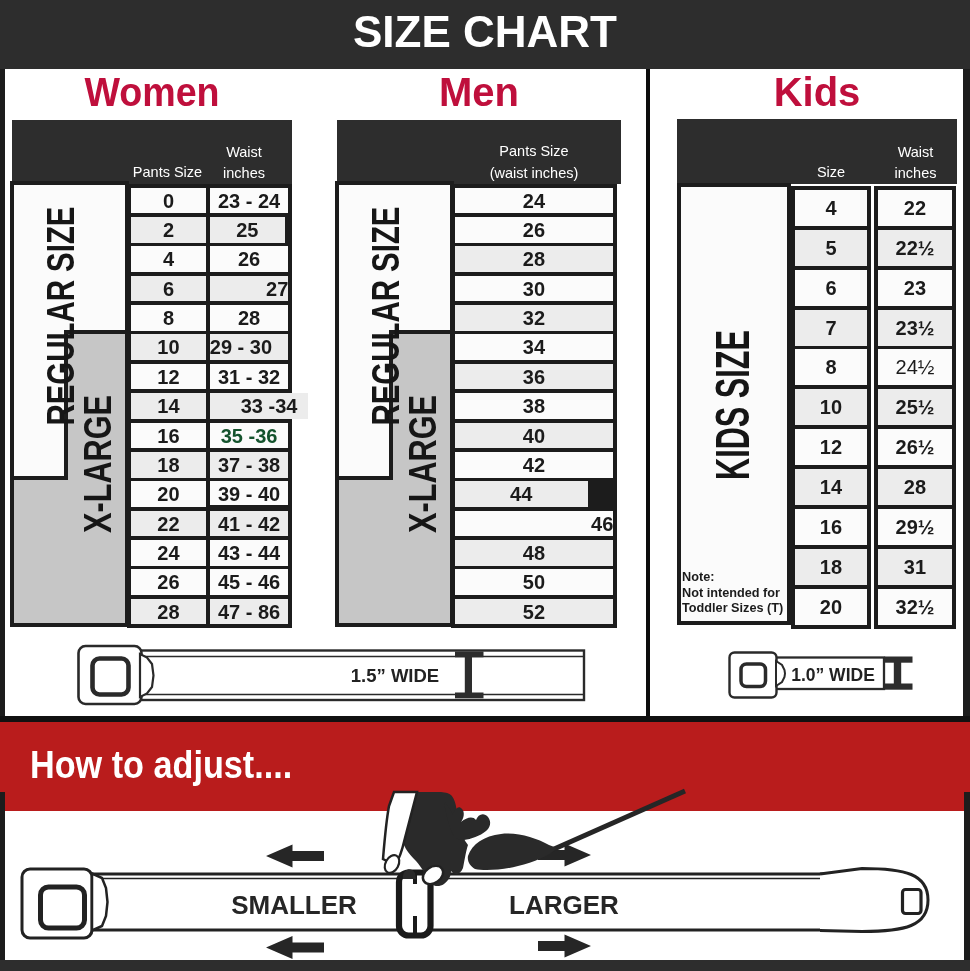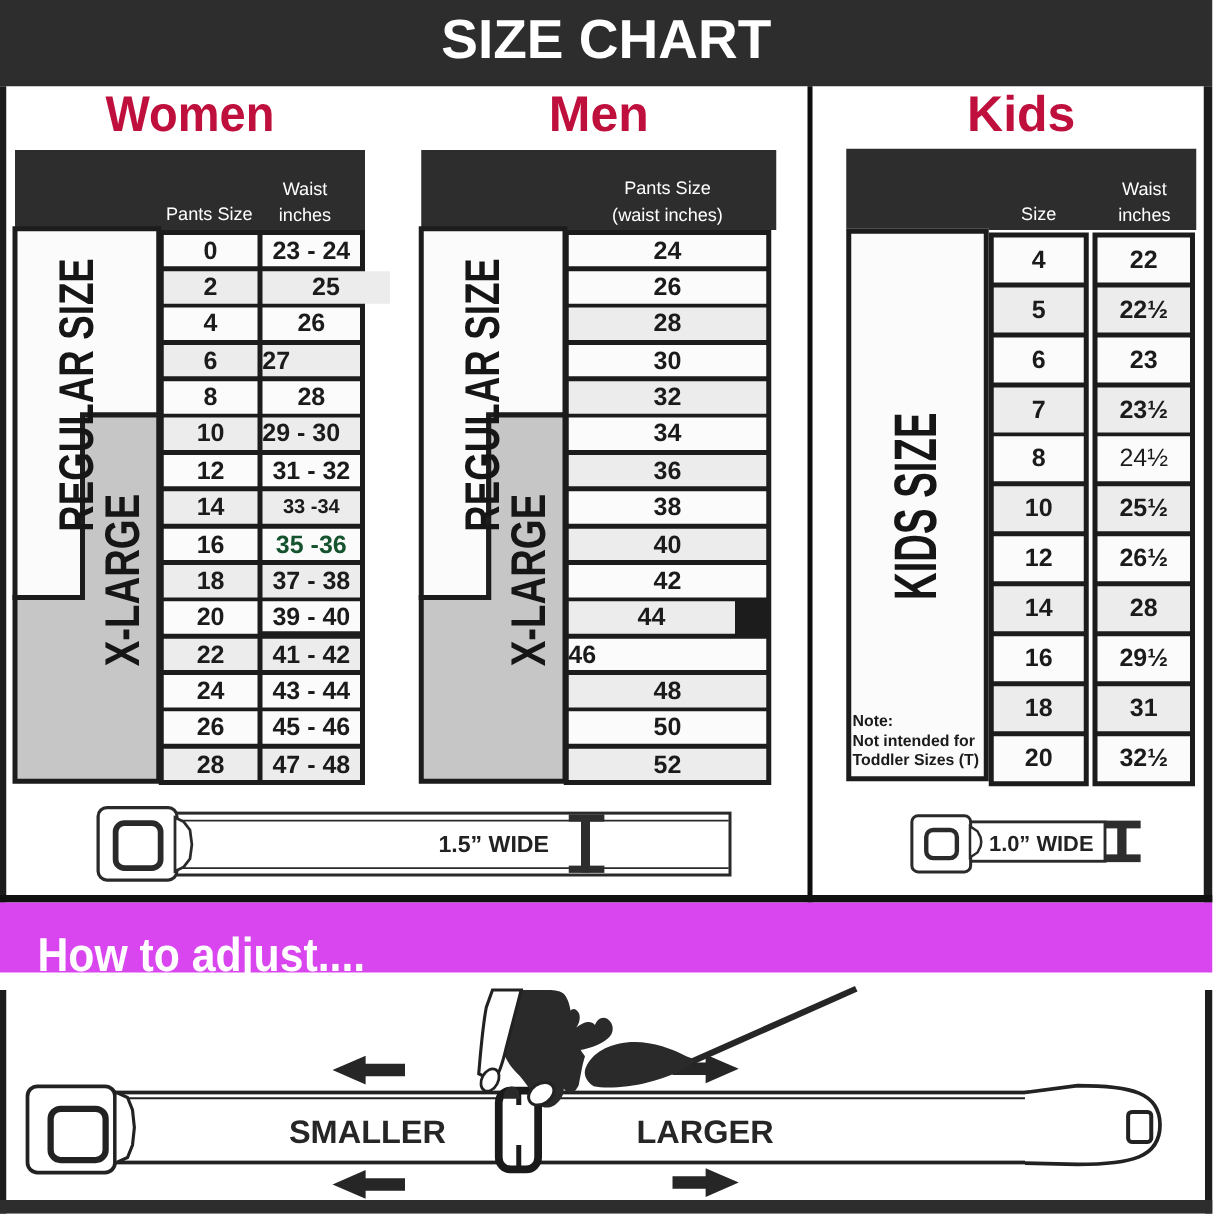--- a/index.html
+++ b/index.html
@@ -5,76 +5,76 @@
 .abs{position:absolute;}
 </style></head><body>
 <div class="abs" style="left:0px;top:0px;width:970px;height:69px;background:#2d2d2d;color:#fff;font-size:44px;font-weight:bold;line-height:63px;text-align:center;">SIZE CHART</div>
 <div class="abs" style="left:12px;top:68px;width:280px;height:48px;color:#bf0f3c;font-size:40px;font-weight:bold;line-height:48px;text-align:center;transform:scaleX(0.94);">Women</div>
 <div class="abs" style="left:337px;top:68px;width:284px;height:48px;color:#bf0f3c;font-size:40px;font-weight:bold;line-height:48px;text-align:center;">Men</div>
 <div class="abs" style="left:677px;top:68px;width:280px;height:48px;color:#bf0f3c;font-size:40px;font-weight:bold;line-height:48px;text-align:center;">Kids</div>
 <div class="abs" style="left:0px;top:69px;width:5px;height:653px;background:#1c1c1c;"></div>
 <div class="abs" style="left:963px;top:69px;width:7px;height:653px;background:#1c1c1c;"></div>
 <div class="abs" style="left:646px;top:69px;width:4px;height:653px;background:#0d0d0d;"></div>
 <div class="abs" style="left:0px;top:716px;width:970px;height:6px;background:#111;"></div>
-<div class="abs" style="left:0px;top:722px;width:940px;height:56px;background:#d946ef;color:#fff;font-size:38px;font-weight:bold;line-height:87px;padding-left:30px;transform-origin:0 50%;"><span style="display:inline-block;transform:scaleX(0.9);transform-origin:0 0;">How to adjust....</span></div>
+<div class="abs" style="left:0px;top:722px;width:940px;height:89px;background:#b91c1c;color:#fff;font-size:38px;font-weight:bold;line-height:87px;padding-left:30px;transform-origin:0 50%;"><span style="display:inline-block;transform:scaleX(0.9);transform-origin:0 0;">How to adjust....</span></div>
 <div class="abs" style="left:0px;top:792px;width:5px;height:179px;background:#1c1c1c;"></div>
 <div class="abs" style="left:964px;top:792px;width:6px;height:179px;background:#1c1c1c;"></div>
 <div class="abs" style="left:0px;top:960px;width:970px;height:11px;background:#2d2d2d;"></div>
 <div class="abs" style="left:12px;top:120px;width:280px;height:64px;background:#2d2d2d;"></div>
 <div class="abs" style="left:127px;top:163px;width:81px;height:18px;color:#fff;font-size:14.5px;text-align:center;line-height:18px;">Pants Size</div>
 <div class="abs" style="left:196px;top:142px;width:96px;height:42px;color:#fff;font-size:14.5px;text-align:center;line-height:21px;">Waist<br>inches</div>
 <div class="abs" style="left:337px;top:120px;width:284px;height:64px;background:#2d2d2d;"></div>
 <div class="abs" style="left:454px;top:140px;width:160px;height:44px;color:#fff;font-size:14.5px;text-align:center;line-height:22px;">Pants Size<br>(waist inches)</div>
 <div class="abs" style="left:677px;top:119px;width:280px;height:65px;background:#2d2d2d;"></div>
 <div class="abs" style="left:791px;top:163px;width:80px;height:18px;color:#fff;font-size:14.5px;text-align:center;line-height:18px;">Size</div>
 <div class="abs" style="left:875px;top:142px;width:81px;height:42px;color:#fff;font-size:14.5px;text-align:center;line-height:21px;">Waist<br>inches</div>
 <div class="abs" style="left:127px;top:184px;width:165px;height:443.9px;background:#1c1c1c;"></div>
 <div class="abs" style="left:130.7px;top:187.7px;width:75.5px;height:25.65px;background:#fbfbfb;color:#1b1b1b;font-size:20px;font-weight:bold;text-align:center;line-height:26.65px;">0</div>
 <div class="abs" style="left:209.8px;top:187.7px;width:78.5px;height:25.65px;background:#fbfbfb;color:#1b1b1b;font-size:20px;font-weight:bold;text-align:center;line-height:26.65px;">23 - 24</div>
 <div class="abs" style="left:130.7px;top:217.0px;width:75.5px;height:25.65px;background:#ececec;color:#1b1b1b;font-size:20px;font-weight:bold;text-align:center;line-height:26.65px;">2</div>
-<div class="abs" style="left:209.8px;top:217.0px;width:102px;height:25.65px;background:#ececec;color:#1b1b1b;font-size:20px;font-weight:bold;text-align:center;line-height:26.65px;">25</div>
+<div class="abs" style="left:209.8px;top:217.0px;width:75px;height:25.65px;background:#ececec;color:#1b1b1b;font-size:20px;font-weight:bold;text-align:center;line-height:26.65px;">25</div>
 <div class="abs" style="left:130.7px;top:246.4px;width:75.5px;height:25.65px;background:#fbfbfb;color:#1b1b1b;font-size:20px;font-weight:bold;text-align:center;line-height:26.65px;">4</div>
 <div class="abs" style="left:209.8px;top:246.4px;width:78.5px;height:25.65px;background:#fbfbfb;color:#1b1b1b;font-size:20px;font-weight:bold;text-align:center;line-height:26.65px;">26</div>
 <div class="abs" style="left:130.7px;top:275.8px;width:75.5px;height:25.65px;background:#ececec;color:#1b1b1b;font-size:20px;font-weight:bold;text-align:center;line-height:26.65px;">6</div>
-<div class="abs" style="left:209.8px;top:275.8px;width:78.5px;height:25.65px;background:#ececec;color:#1b1b1b;font-size:20px;font-weight:bold;text-align:left;line-height:26.65px;">27</div>
+<div class="abs" style="left:209.8px;top:275.8px;width:78.5px;height:25.65px;background:#ececec;color:#1b1b1b;font-size:20px;font-weight:bold;text-align:right;line-height:26.65px;">27</div>
 <div class="abs" style="left:130.7px;top:305.1px;width:75.5px;height:25.65px;background:#fbfbfb;color:#1b1b1b;font-size:20px;font-weight:bold;text-align:center;line-height:26.65px;">8</div>
 <div class="abs" style="left:209.8px;top:305.1px;width:78.5px;height:25.65px;background:#fbfbfb;color:#1b1b1b;font-size:20px;font-weight:bold;text-align:center;line-height:26.65px;">28</div>
 <div class="abs" style="left:130.7px;top:334.4px;width:75.5px;height:25.65px;background:#ececec;color:#1b1b1b;font-size:20px;font-weight:bold;text-align:center;line-height:26.65px;">10</div>
 <div class="abs" style="left:209.8px;top:334.4px;width:78.5px;height:25.65px;background:#ececec;color:#1b1b1b;font-size:20px;font-weight:bold;text-align:left;line-height:26.65px;">29 - 30</div>
 <div class="abs" style="left:130.7px;top:363.8px;width:75.5px;height:25.65px;background:#fbfbfb;color:#1b1b1b;font-size:20px;font-weight:bold;text-align:center;line-height:26.65px;">12</div>
 <div class="abs" style="left:209.8px;top:363.8px;width:78.5px;height:25.65px;background:#fbfbfb;color:#1b1b1b;font-size:20px;font-weight:bold;text-align:center;line-height:26.65px;">31 - 32</div>
 <div class="abs" style="left:130.7px;top:393.1px;width:75.5px;height:25.65px;background:#ececec;color:#1b1b1b;font-size:20px;font-weight:bold;text-align:center;line-height:26.65px;">14</div>
-<div class="abs" style="left:209.8px;top:393.1px;width:78.5px;height:25.65px;background:#ececec;color:#1b1b1b;font-size:16px;font-weight:bold;text-align:center;line-height:26.65px;">33 -34</div>
+<div class="abs" style="left:209.8px;top:393.1px;width:78.5px;height:25.65px;background:#ececec;color:#1b1b1b;font-size:20px;font-weight:bold;text-align:center;line-height:26.65px;padding-left:20px;">33 -34</div>
 <div class="abs" style="left:130.7px;top:422.5px;width:75.5px;height:25.65px;background:#fbfbfb;color:#1b1b1b;font-size:20px;font-weight:bold;text-align:center;line-height:26.65px;">16</div>
 <div class="abs" style="left:209.8px;top:422.5px;width:78.5px;height:25.65px;background:#fbfbfb;color:#14532d;font-size:20px;font-weight:bold;text-align:center;line-height:26.65px;">35 -36</div>
 <div class="abs" style="left:130.7px;top:451.9px;width:75.5px;height:25.65px;background:#ececec;color:#1b1b1b;font-size:20px;font-weight:bold;text-align:center;line-height:26.65px;">18</div>
 <div class="abs" style="left:209.8px;top:451.9px;width:78.5px;height:25.65px;background:#ececec;color:#1b1b1b;font-size:20px;font-weight:bold;text-align:center;line-height:26.65px;">37 - 38</div>
 <div class="abs" style="left:130.7px;top:481.2px;width:75.5px;height:25.65px;background:#fbfbfb;color:#1b1b1b;font-size:20px;font-weight:bold;text-align:center;line-height:26.65px;">20</div>
 <div class="abs" style="left:209.8px;top:481.2px;width:78.5px;height:24px;background:#fbfbfb;color:#1b1b1b;font-size:20px;font-weight:bold;text-align:center;line-height:26.65px;">39 - 40</div>
 <div class="abs" style="left:130.7px;top:510.6px;width:75.5px;height:25.65px;background:#ececec;color:#1b1b1b;font-size:20px;font-weight:bold;text-align:center;line-height:26.65px;">22</div>
 <div class="abs" style="left:209.8px;top:510.6px;width:78.5px;height:25.65px;background:#ececec;color:#1b1b1b;font-size:20px;font-weight:bold;text-align:center;line-height:26.65px;">41 - 42</div>
 <div class="abs" style="left:130.7px;top:539.9px;width:75.5px;height:25.65px;background:#fbfbfb;color:#1b1b1b;font-size:20px;font-weight:bold;text-align:center;line-height:26.65px;">24</div>
 <div class="abs" style="left:209.8px;top:539.9px;width:78.5px;height:25.65px;background:#fbfbfb;color:#1b1b1b;font-size:20px;font-weight:bold;text-align:center;line-height:26.65px;">43 - 44</div>
 <div class="abs" style="left:130.7px;top:569.2px;width:75.5px;height:25.65px;background:#fbfbfb;color:#1b1b1b;font-size:20px;font-weight:bold;text-align:center;line-height:26.65px;">26</div>
 <div class="abs" style="left:209.8px;top:569.2px;width:78.5px;height:25.65px;background:#fbfbfb;color:#1b1b1b;font-size:20px;font-weight:bold;text-align:center;line-height:26.65px;">45 - 46</div>
 <div class="abs" style="left:130.7px;top:598.6px;width:75.5px;height:25.65px;background:#ececec;color:#1b1b1b;font-size:20px;font-weight:bold;text-align:center;line-height:26.65px;">28</div>
-<div class="abs" style="left:209.8px;top:598.6px;width:78.5px;height:25.65px;background:#ececec;color:#1b1b1b;font-size:20px;font-weight:bold;text-align:center;line-height:26.65px;">47 - 48</div>
+<div class="abs" style="left:209.8px;top:598.6px;width:78.5px;height:25.65px;background:#ececec;color:#1b1b1b;font-size:20px;font-weight:bold;text-align:center;line-height:26.65px;">47 - 86</div>
 <div class="abs" style="left:451px;top:184px;width:166px;height:443.9px;background:#1c1c1c;"></div>
 <div class="abs" style="left:454.7px;top:187.7px;width:158.6px;height:25.65px;background:#fbfbfb;color:#1b1b1b;font-size:20px;font-weight:bold;text-align:center;line-height:26.65px;">24</div>
 <div class="abs" style="left:454.7px;top:217.0px;width:158.6px;height:25.65px;background:#fbfbfb;color:#1b1b1b;font-size:20px;font-weight:bold;text-align:center;line-height:26.65px;">26</div>
 <div class="abs" style="left:454.7px;top:246.4px;width:158.6px;height:25.65px;background:#ececec;color:#1b1b1b;font-size:20px;font-weight:bold;text-align:center;line-height:26.65px;">28</div>
 <div class="abs" style="left:454.7px;top:275.8px;width:158.6px;height:25.65px;background:#fbfbfb;color:#1b1b1b;font-size:20px;font-weight:bold;text-align:center;line-height:26.65px;">30</div>
 <div class="abs" style="left:454.7px;top:305.1px;width:158.6px;height:25.65px;background:#ececec;color:#1b1b1b;font-size:20px;font-weight:bold;text-align:center;line-height:26.65px;">32</div>
 <div class="abs" style="left:454.7px;top:334.4px;width:158.6px;height:25.65px;background:#fbfbfb;color:#1b1b1b;font-size:20px;font-weight:bold;text-align:center;line-height:26.65px;">34</div>
 <div class="abs" style="left:454.7px;top:363.8px;width:158.6px;height:25.65px;background:#ececec;color:#1b1b1b;font-size:20px;font-weight:bold;text-align:center;line-height:26.65px;">36</div>
 <div class="abs" style="left:454.7px;top:393.1px;width:158.6px;height:25.65px;background:#fbfbfb;color:#1b1b1b;font-size:20px;font-weight:bold;text-align:center;line-height:26.65px;">38</div>
 <div class="abs" style="left:454.7px;top:422.5px;width:158.6px;height:25.65px;background:#ececec;color:#1b1b1b;font-size:20px;font-weight:bold;text-align:center;line-height:26.65px;">40</div>
 <div class="abs" style="left:454.7px;top:451.9px;width:158.6px;height:25.65px;background:#fbfbfb;color:#1b1b1b;font-size:20px;font-weight:bold;text-align:center;line-height:26.65px;">42</div>
 <div class="abs" style="left:454.7px;top:481.2px;width:133px;height:25.65px;background:#ececec;color:#1b1b1b;font-size:20px;font-weight:bold;text-align:center;line-height:26.65px;">44</div>
-<div class="abs" style="left:454.7px;top:510.6px;width:158.6px;height:25.65px;background:#fbfbfb;color:#1b1b1b;font-size:20px;font-weight:bold;text-align:left;line-height:26.65px;">46</div>
+<div class="abs" style="left:454.7px;top:510.6px;width:158.6px;height:25.65px;background:#fbfbfb;color:#1b1b1b;font-size:20px;font-weight:bold;text-align:right;line-height:26.65px;">46</div>
 <div class="abs" style="left:454.7px;top:539.9px;width:158.6px;height:25.65px;background:#ececec;color:#1b1b1b;font-size:20px;font-weight:bold;text-align:center;line-height:26.65px;">48</div>
 <div class="abs" style="left:454.7px;top:569.2px;width:158.6px;height:25.65px;background:#fbfbfb;color:#1b1b1b;font-size:20px;font-weight:bold;text-align:center;line-height:26.65px;">50</div>
 <div class="abs" style="left:454.7px;top:598.6px;width:158.6px;height:25.65px;background:#ececec;color:#1b1b1b;font-size:20px;font-weight:bold;text-align:center;line-height:26.65px;">52</div>
 <div class="abs" style="left:791px;top:186px;width:80px;height:442.7px;background:#1c1c1c;"></div>
 <div class="abs" style="left:794.8px;top:189.8px;width:72.4px;height:36.1px;background:#fbfbfb;color:#1b1b1b;font-size:20px;font-weight:bold;text-align:center;line-height:37.1px;">4</div>
 <div class="abs" style="left:794.8px;top:229.7px;width:72.4px;height:36.1px;background:#ececec;color:#1b1b1b;font-size:20px;font-weight:bold;text-align:center;line-height:37.1px;">5</div>
 <div class="abs" style="left:794.8px;top:269.6px;width:72.4px;height:36.1px;background:#fbfbfb;color:#1b1b1b;font-size:20px;font-weight:bold;text-align:center;line-height:37.1px;">6</div>
 <div class="abs" style="left:794.8px;top:309.5px;width:72.4px;height:36.1px;background:#ececec;color:#1b1b1b;font-size:20px;font-weight:bold;text-align:center;line-height:37.1px;">7</div>
 <div class="abs" style="left:794.8px;top:349.4px;width:72.4px;height:36.1px;background:#fbfbfb;color:#1b1b1b;font-size:20px;font-weight:bold;text-align:center;line-height:37.1px;">8</div>
 <div class="abs" style="left:794.8px;top:389.3px;width:72.4px;height:36.1px;background:#ececec;color:#1b1b1b;font-size:20px;font-weight:bold;text-align:center;line-height:37.1px;">10</div>

